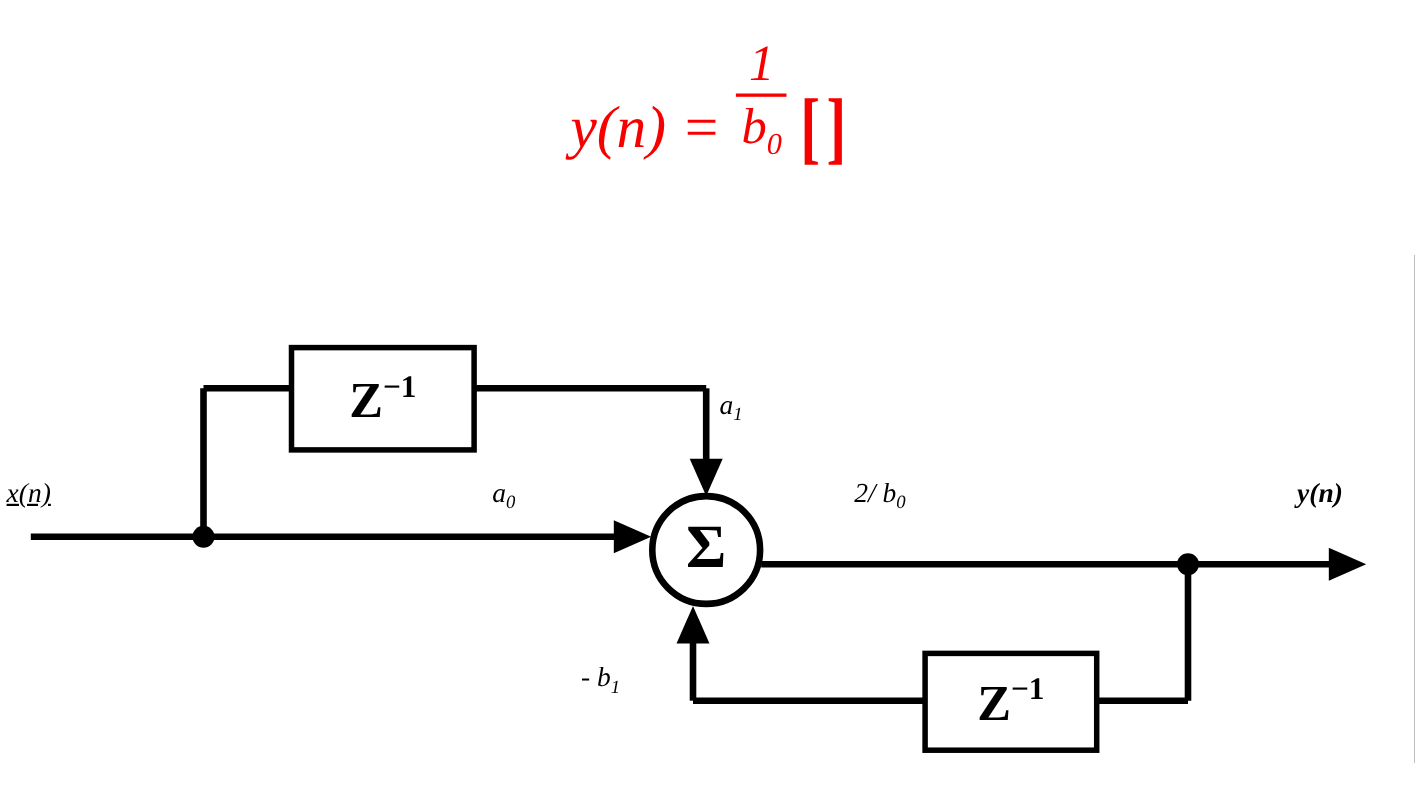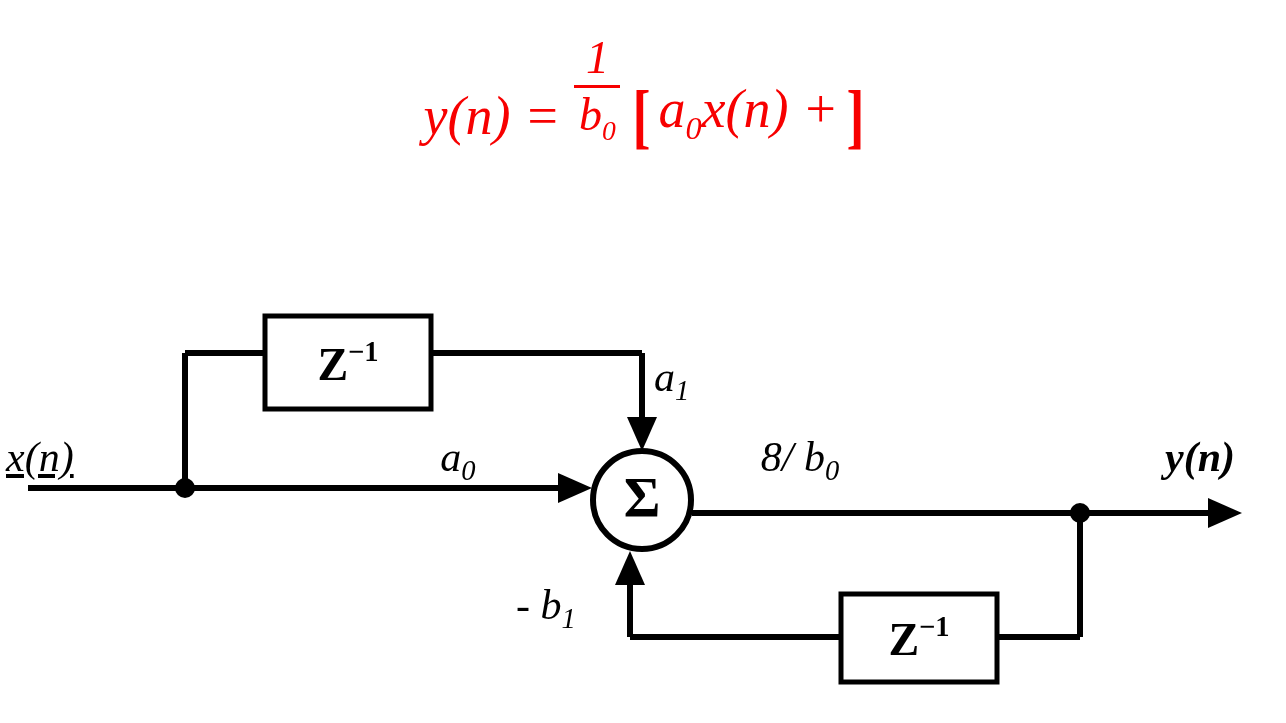--- a/index.html
+++ b/index.html
@@ -43,21 +43,21 @@
     display:inline-block;
     margin:0 -2px;
   }
 
   
   .diagram{position:absolute;inset:0;}
   .diagram svg{position:absolute;inset:0;}
   .dlabel{
     position:absolute;
     font-style:italic;
-    font-size:42px;
+    font-size:25px;
     color:var(--ink);
     white-space:pre;
     line-height:1;
   }
   .dlabel sub{font-size:0.68em;font-style:italic;}
   .center{transform:translateX(-50%);}
   .sigma{
     position:absolute;left:642px;top:500px;
     transform:translate(-50%,-54%);
     font-size:56px;font-weight:bold;font-style:normal;
@@ -76,21 +76,20 @@
 <div class="canvas">
 
   <div class="equation">
     <span class="tok">y(n) =</span>
     <span class="frac">
       <span class="num">1</span>
       <span class="bar"></span>
       <span class="den"><span>b</span><sub>0</sub></span>
     </span>
     <span class="bracket">[</span>
-    <span class="tok"><span>a</span><sub>0</sub><span>x(n) +</span></span>
     <span class="bracket">]</span>
   </div>
 
   <div class="diagram">
 
     <svg viewBox="0 0 1286 723" width="1286" height="723">
 
       <path d="M28 488 H560" stroke="#000" stroke-width="6" fill="none"></path>
       <path d="M185 488 V353" stroke="#000" stroke-width="6" fill="none"></path>
       <path d="M185 353 H642" stroke="#000" stroke-width="6" fill="none"></path>
@@ -115,25 +114,25 @@
       <circle cx="185" cy="488" r="10" fill="#000"></circle>
       <circle cx="1080" cy="513" r="10" fill="#000"></circle>
     </svg>
 
     <span class="dlabel" style="left:6px;top:436px;text-decoration:underline;">x(n)</span>
 
     <span class="dlabel center" style="left:458px;top:436px;font-family:Liberation Serif, serif;"><span>a</span><sub>0</sub></span>
 
     <span class="dlabel" style="left:654px;top:356px;"><span>a</span><sub>1</sub></span>
 
-    <span class="dlabel center" style="left:800px;top:436px;"><span>8/ b</span><sub>0</sub></span>
+    <span class="dlabel center" style="left:800px;top:436px;"><span>2/ b</span><sub>0</sub></span>
 
     <span class="dlabel center" style="left:1200px;top:436px;font-weight:bold;">y(n)</span>
 
-    <span class="dlabel center" style="left:546px;top:584px;"><span>- b</span><sub>1</sub></span>
+    <span class="dlabel center" style="left:546px;top:604px;"><span>- b</span><sub>1</sub></span>
 
     <span class="sigma">Σ</span>
 
     <span class="zlabel" style="left:348px;top:364px;"><span>Z</span><sup>−1</sup></span>
 
     <span class="zlabel" style="left:919px;top:639px;"><span>Z</span><sup>−1</sup></span>
 
   </div>
 </div>
 

